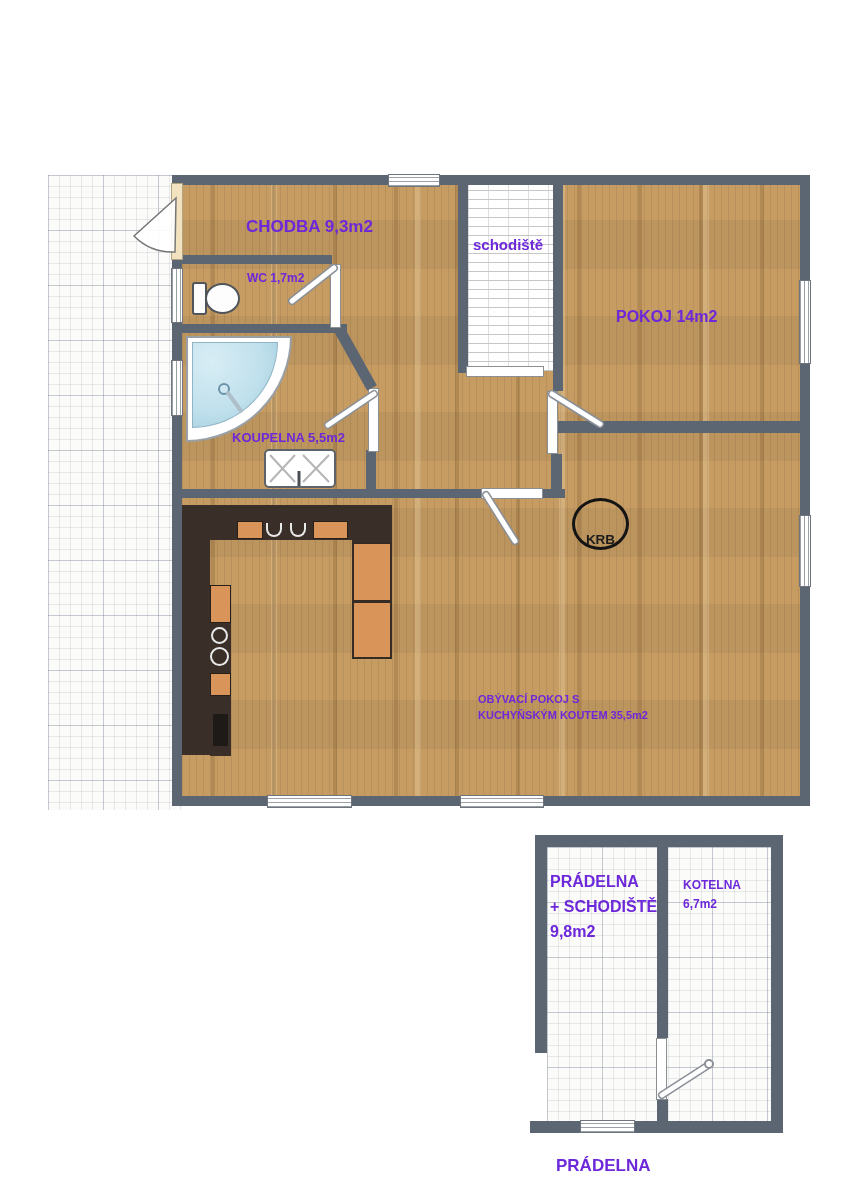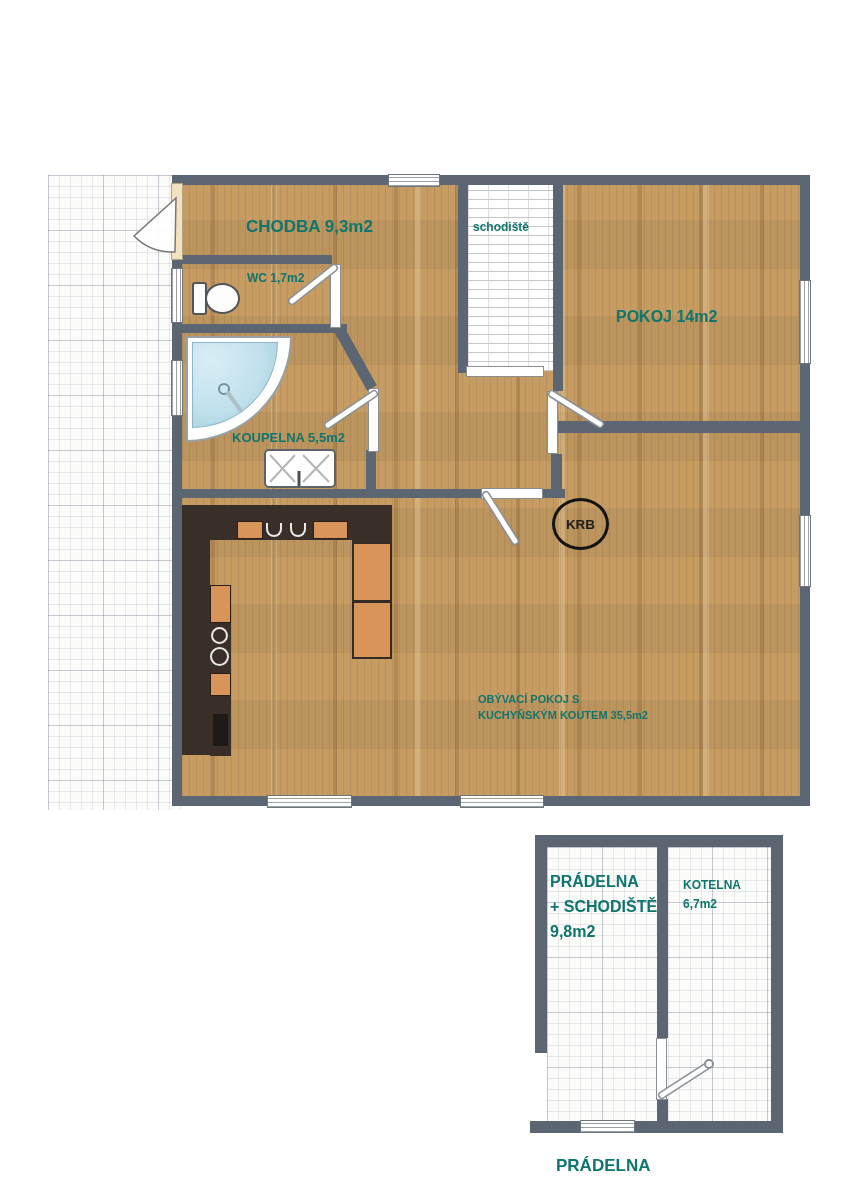--- a/index.html
+++ b/index.html
@@ -47,21 +47,21 @@
   .shower-in{position:absolute;left:4px;top:4px;right:12px;bottom:12px;
           background:radial-gradient(circle at 22% 22%, #d8edf5 0%, #bfe0ec 55%, #9cc7da 100%);
           border:1px solid #8fb5c6;border-bottom-right-radius:100% 100%;}
   .sink{position:absolute;background:#ffffff;border:2px solid #5d6368;border-radius:5px;box-sizing:border-box;}
   .wc-tank{position:absolute;background:#fdfdfd;border:2px solid #4f555a;border-radius:3px;box-sizing:border-box;}
   .wc-bowl{position:absolute;background:#fdfdfd;border:2px solid #4f555a;border-radius:50%;box-sizing:border-box;}
   .krb{position:absolute;border:3px solid #141414;border-radius:50%;
        display:flex;align-items:center;justify-content:center;
        font-weight:600;font-size:13.5px;color:#1d1d1d;box-sizing:border-box;}
   
-  .lbl{position:absolute;font-weight:bold;color:#0f766e;white-space:pre-line;line-height:1.3;}
+  .lbl{position:absolute;font-weight:bold;color:#6d28d9;white-space:pre-line;line-height:1.3;}
   .ttl{position:absolute;font-weight:bold;color:#111;font-size:25px;letter-spacing:0.3px;white-space:nowrap;}
   .ttl sup{font-size:14px;}
   svg.overlay{position:absolute;left:0;top:0;pointer-events:none;}
 </style>
 </head>
 <body>
 
 <div id="canvas">
 
 
@@ -119,21 +119,21 @@
   <div class="counter" style="left:210px;top:623px;width:21px;height:50px;"></div>
   <div class="ring" style="left:211px;top:627px;width:17px;height:17px;"></div>
   <div class="ring" style="left:210px;top:647px;width:19px;height:19px;"></div>
   <div class="cab" style="left:210px;top:673px;width:21px;height:23px;"></div>
   <div class="counter" style="left:210px;top:696px;width:21px;height:60px;"></div>
   <div class="counter" style="left:213px;top:714px;width:15px;height:32px;background:#1e1a17;"></div>
   <div class="counter" style="left:352px;top:534px;width:40px;height:9px;"></div>
   <div class="tower" style="left:352px;top:542px;width:40px;height:60px;"></div>
   <div class="tower" style="left:352px;top:601px;width:40px;height:58px;"></div>
 
-  <div class="krb" style="left:552px;top:498px;width:57px;height:52px;">
+  <div class="krb" style="left:572px;top:498px;width:57px;height:52px;align-items:flex-end;">
       <span>KRB</span>
     </div>
 
   <div class="grid-bg" style="left:547px;top:847px;width:224px;height:274px;"></div>
   <div class="wall" style="left:535px;top:835px;width:248px;height:12px;"></div>
   <div class="wall" style="left:535px;top:835px;width:12px;height:218px;"></div>
   <div class="wall" style="left:771px;top:835px;width:12px;height:298px;"></div>
   <div class="wall" style="left:530px;top:1121px;width:253px;height:12px;"></div>
   <div class="wall" style="left:657px;top:847px;width:11px;height:191px;"></div>
   <div class="wall" style="left:657px;top:1099px;width:11px;height:22px;"></div>
@@ -167,21 +167,21 @@
       <line x1="303" y1="482" x2="329" y2="455"></line>
     </g>
     <line x1="299" y1="486" x2="299" y2="471" stroke="#4a4f54" stroke-width="3"></line>
 
     <circle cx="224" cy="389" r="5" fill="#cfe7f2" stroke="#6a93a8" stroke-width="2"></circle>
     <line x1="228" y1="393" x2="241" y2="411" stroke="#aebfc9" stroke-width="4" stroke-linecap="round"></line>
   </svg>
 
   <div class="lbl" style="left:246px;top:216px;font-size:17px;white-space:nowrap;">CHODBA 9,3m2</div>
   <div class="lbl" style="left:247px;top:271px;font-size:12px;white-space:nowrap;">WC 1,7m2</div>
-  <div class="lbl" style="left:473px;top:220px;font-size:12px;white-space:nowrap;">schodiště</div>
+  <div class="lbl" style="left:473px;top:235px;font-size:15px;white-space:nowrap;">schodiště</div>
   <div class="lbl" style="left:616px;top:307px;font-size:16px;white-space:nowrap;">POKOJ 14m2</div>
   <div class="lbl" style="left:232px;top:430px;font-size:13px;white-space:nowrap;">KOUPELNA 5,5m2</div>
   <div class="lbl" style="left:478px;top:692px;font-size:11px;line-height:1.45;">OBÝVACÍ POKOJ S
 KUCHYŇSKÝM KOUTEM 35,5m2</div>
   <div class="lbl" style="left:550px;top:870px;font-size:16px;line-height:1.55;">PRÁDELNA
 + SCHODIŠTĚ
 9,8m2</div>
   <div class="lbl" style="left:683px;top:876px;font-size:12px;line-height:1.55;">KOTELNA
 6,7m2</div>
   <div class="lbl" style="left:556px;top:1155px;font-size:17px;white-space:nowrap;">PRÁDELNA</div>

